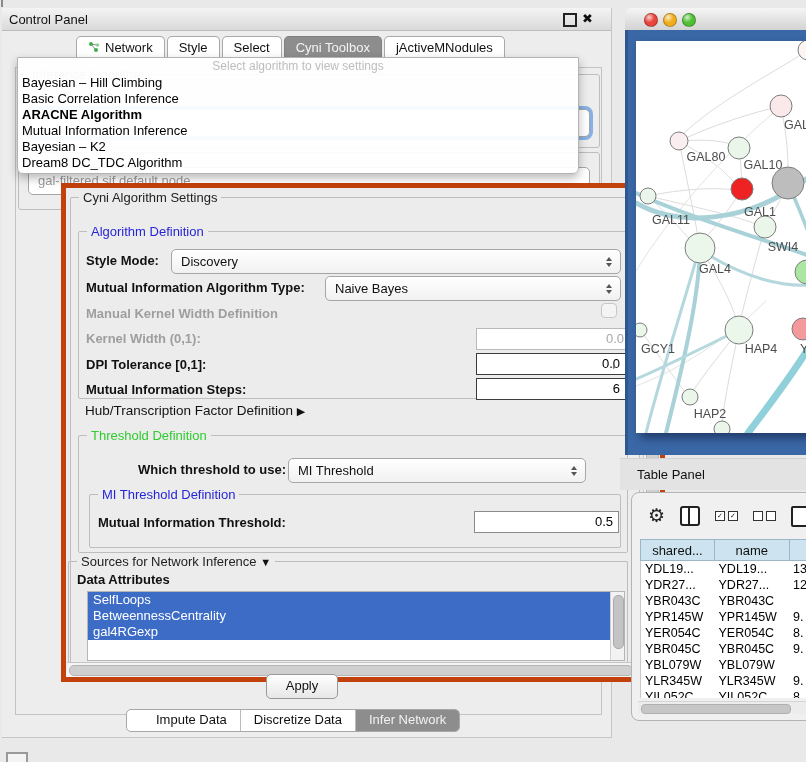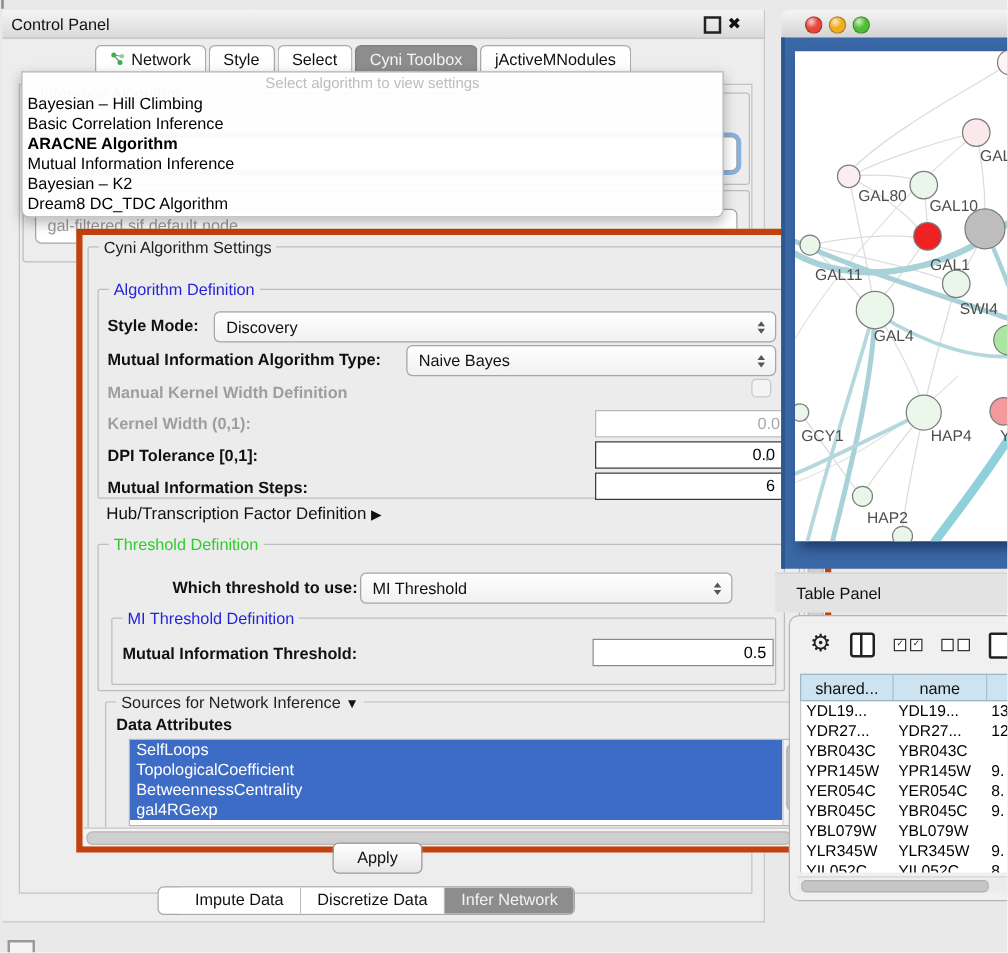--- a/index.html
+++ b/index.html
@@ -237,30 +237,29 @@
             </span>
         </div>
 
         <div class="group" style="left:10px;top:58px;width:530px;height:52px;">
           <span class="glabel blue">MI Threshold Definition</span>
           <span class="lbl b" style="left:8px;top:20px;">Mutual Information Threshold:</span>
           <div class="field en" style="left:384px;top:16px;width:138px;border-width:1px;border-color:#8a8a8a;">0.5</div>
         </div>
       </div>
 
-      <div class="group" style="left:18px;top:373px;width:558px;height:110px;border-bottom:none;">
+      <div class="group" style="left:2px;top:373px;width:558px;height:110px;border-bottom:none;">
         <span class="glabel" style="color:#222;">
           <span>Sources for Network Inference</span>
           <span class="tri">▼</span>
         </span>
         <span class="lbl b" style="left:8px;top:10px;">Data Attributes</span>
         <div class="attr-list" style="left:18px;top:29px;width:536px;height:68px;">
           <div id="attr-items">
               <div class="attr-item" style="background: rgb(61, 108, 199);">SelfLoops</div>
-              <div class="attr-item" style="background: rgb(61, 108, 199);">TopologicalCoefficient</div>
               <div class="attr-item" style="background: rgb(61, 108, 199);">BetweennessCentrality</div>
               <div class="attr-item" style="background: rgb(61, 108, 199);">gal4RGexp</div>
             </div>
           <div class="attr-vscroll">
             <div class="attr-vthumb"></div>
           </div>
         </div>
       </div>
 
       <div class="vscroll">

